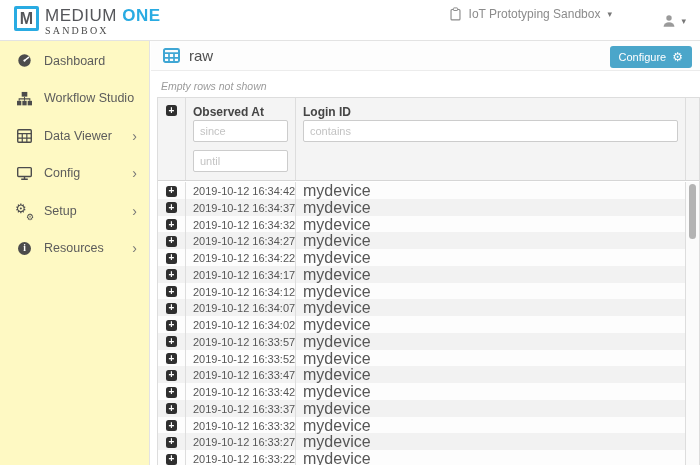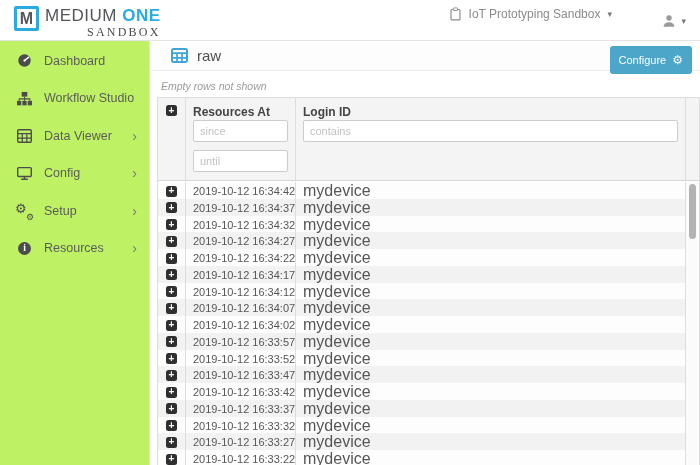--- a/index.html
+++ b/index.html
@@ -6,40 +6,40 @@
   html, body { width: 700px; height: 465px; overflow: hidden; }
   body { position: relative; font-family: "Liberation Sans", sans-serif; background: #fff; }
 
   
   .topbar { position: absolute; top: 0; left: 0; right: 0; height: 41px; background: #fff; border-bottom: 1px solid #e3e3e3; z-index: 5; }
   .logo { position: absolute; left: 14px; top: 6px; display: flex; cursor: pointer; }
   .logo-mark { width: 25px; height: 25px; border: 3px solid #29abe2; border-radius: 2px; display: flex; align-items: center; justify-content: center; font-weight: bold; font-size: 16px; color: #55565a; background: #fff; }
   .brand { margin-left: 6px; }
   .brand-top { font-size: 17px; letter-spacing: 0.5px; color: #55565a; font-weight: 500; line-height: 19px; white-space: nowrap; }
   .brand-top .one { color: #29abe2; font-weight: 600; margin-top: 48px; }
-  .brand-sub { text-align: right; font-family: "Liberation Serif", serif; font-size: 12px; letter-spacing: 2.2px; color: #4a4a4a; }
+  .brand-sub { font-family: "Liberation Serif", serif; font-size: 10px; letter-spacing: 2.2px; color: #4a4a4a; }
   .sandbox-selector { position: absolute; right: 88px; top: 0; height: 28px; display: flex; align-items: center; gap: 7px; color: #8b8b8b; font-size: 12px; cursor: pointer; }
   .sandbox-selector .caret, .user-menu .caret { font-size: 9px; color: #777; }
   .user-menu { position: absolute; right: 14px; top: 0; height: 41px; display: flex; align-items: center; gap: 5px; color: #9a9a9a; cursor: pointer; }
 
   
-  .sidebar { position: absolute; top: 41px; left: 0; width: 150px; bottom: 0; background: #bef264; border-right: 1px solid #e3e3e3; padding-top: 1px; }
+  .sidebar { position: absolute; top: 41px; left: 0; width: 150px; bottom: 0; background: #fef9c3; border-right: 1px solid #e3e3e3; padding-top: 1px; }
   .side-item { height: 37.5px; display: flex; align-items: center; padding-left: 16px; position: relative; color: #5c5c5c; font-size: 12.5px; cursor: pointer; }
   .side-item .sicon { width: 17px; height: 16px; margin-right: 11px; color: #4c4c4c; display: flex; align-items: center; justify-content: center; flex: none; }
   .side-item .chev { position: absolute; right: 12px; color: #777; font-size: 14px; line-height: 14px; }
   .gear-wrap { position: relative; width: 17px; height: 16px; }
   .gear-big { position: absolute; left: -1px; top: -2px; font-size: 13px; color: #4c4c4c; }
   .gear-small { position: absolute; right: -1px; bottom: -3px; font-size: 9px; color: #4c4c4c; }
   .info-badge { width: 13px; height: 13px; border-radius: 50%; background: #4c4c4c; color: #fff; font-size: 9.5px; font-weight: bold; display: flex; align-items: center; justify-content: center; font-family: "Liberation Serif", serif; }
 
   
   .main { position: absolute; left: 151px; top: 41px; right: 0; bottom: 0; background: #fff; }
-  .main-header { height: 30px; border-bottom: 1px solid #ececec; position: relative; display: flex; align-items: center; padding-left: 20px; gap: 9px; background: #fdfdfd; }
+  .main-header { height: 30px; border-bottom: 1px solid #ececec; position: relative; display: flex; align-items: center; padding-left: 12px; gap: 9px; background: #fdfdfd; }
   .page-title { font-size: 15px; color: #4f4f4f; }
-  .configure-btn { position: absolute; right: 8px; top: 5px; height: 28px; background: #4ba6ca; border: none; border-radius: 3px; color: #fff; font-size: 11px; padding: 0 9px; display: flex; align-items: center; gap: 6px; cursor: pointer; font-family: "Liberation Sans", sans-serif; }
+  .configure-btn { position: absolute; right: 8px; top: 5px; height: 22px; background: #4ba6ca; border: none; border-radius: 3px; color: #fff; font-size: 11px; padding: 0 9px; display: flex; align-items: center; gap: 6px; cursor: pointer; font-family: "Liberation Sans", sans-serif; }
   .configure-btn .btn-gear { font-size: 12px; line-height: 12px; }
   .note { font-style: italic; color: #9b9b9b; font-size: 10.5px; padding: 9px 0 0 10px; height: 26px; }
 
   
   .table-wrap { position: absolute; left: 6px; right: 0; top: 56px; bottom: 0; border: 1px solid #ddd; border-bottom: none; }
   .thead { height: 83px; background: #f4f4f4; border-bottom: 1px solid #d6d6d6; display: grid; grid-template-columns: 28px 110px 1fr 13px; }
   .th { border-right: 1px solid #ddd; position: relative; }
   .th.gutter { border-right: none; }
   .th-label { font-size: 12px; font-weight: bold; color: #454545; padding: 7px 0 0 7px; }
   .th-plus { display: flex; justify-content: center; padding-top: 7px; }
@@ -179,21 +179,21 @@
 
   <div class="note">Empty rows not shown</div>
 
   <div class="table-wrap">
 
     <div class="thead">
       <div class="th th-plus">
         <span class="plus">+</span>
       </div>
       <div class="th">
-        <div class="th-label">Resources At</div>
+        <div class="th-label">Observed At</div>
         <input class="filter-input f-since" type="text" placeholder="since" style="">
         <input class="filter-input f-until" type="text" placeholder="until" style="">
       </div>
       <div class="th">
         <div class="th-label">Login ID</div>
         <input class="filter-input f-contains" type="text" placeholder="contains" style="">
       </div>
       <div class="th gutter"></div>
     </div>
 

